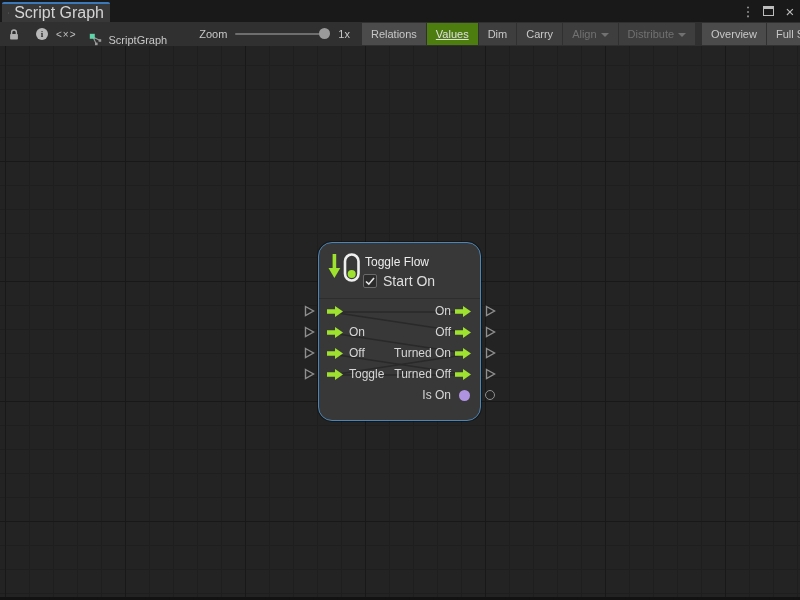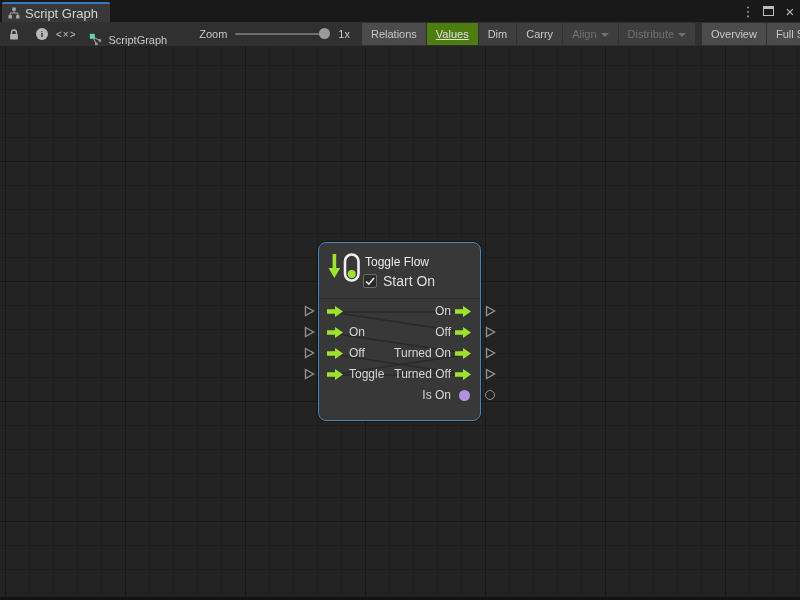--- a/index.html
+++ b/index.html
@@ -6,21 +6,21 @@
   html,body { width:800px; height:600px; overflow:hidden; background:#191919;
               font-family:"Liberation Sans", sans-serif; }
   .window { position:relative; width:800px; height:600px; background:#191919; }
 
   
   .tabstrip { position:absolute; left:0; top:0; width:800px; height:22px; background:#191919;
               display:flex; align-items:flex-end; }
   .tab { position:relative; margin-left:2px; height:20px; width:108px; background:#383838;
          border-top:2px solid #3b79bb; display:flex; align-items:center; gap:5px; padding:0 6px;
          border-radius:2px 2px 0 0; }
-  .tab-label { color:#d4d4d4; font-size:13px; white-space:nowrap; }
+  .tab-label { color:#d4d4d4; font-size:16px; white-space:nowrap; }
   .win-controls { position:absolute; right:4px; top:0; height:22px; display:flex; align-items:center; gap:10px; }
   .wc { color:#bdbdbd; cursor:default; display:flex; align-items:center; justify-content:center; }
   .wc-menu { font-size:13px; width:10px; }
   .wc-max { width:11px; height:10px; border:1px solid #bdbdbd; border-top:3px solid #bdbdbd; }
   .wc-close { font-size:15px; width:12px; }
 
   
   .toolbar { position:absolute; left:0; top:22px; width:800px; height:24px; background:#303030;
              display:flex; align-items:stretch; font-size:11px; color:#c8c8c8; }
   .tb-sep { width:1px; background:#232323; margin:0; }
@@ -52,21 +52,21 @@
       linear-gradient(to bottom, #181818 1px, transparent 1px),
       linear-gradient(to right,  #1e1e1e 1px, transparent 1px),
       linear-gradient(to bottom, #1e1e1e 1px, transparent 1px);
     background-size: 120px 120px, 120px 120px, 24px 24px, 24px 24px;
     background-position: 5px 0px, 0px 115px, 5px 0px, 0px 19px;
     border-bottom:3px solid #121212; }
 
   
   .node-area { position:absolute; left:300px; top:196px; width:200px; height:185px; }
   .node { position:absolute; left:18px; top:0; width:163px; height:179px; background:#383838;
-          border:1px solid #4a86b8; border-radius:8px; box-shadow:0 0 0 1px rgba(0,0,0,0.35); }
+          border:1px solid #4a86b8; border-radius:14px; box-shadow:0 0 0 1px rgba(0,0,0,0.35); }
   .node-header { position:absolute; left:0; top:0; width:100%; height:55px; }
   .node-divider { position:absolute; left:0; top:55px; width:100%; height:1px; background:#2d2d2d; }
   .node-icon { position:absolute; left:7px; top:7px; }
   .node-title { position:absolute; left:46px; top:12px; font-size:12px; color:#ececec; white-space:nowrap; }
   .node-checkrow { position:absolute; left:44px; top:30px; display:flex; align-items:center; gap:6px; }
   .checkbox { width:14px; height:14px; background:#2b2b2b; border:1px solid #6a6a6a; border-radius:2px;
               display:flex; align-items:center; justify-content:center; }
   .check-label { font-size:14px; color:#dedede; white-space:nowrap; }
 
   .relations-svg { position:absolute; left:0; top:0; width:163px; height:179px; }

